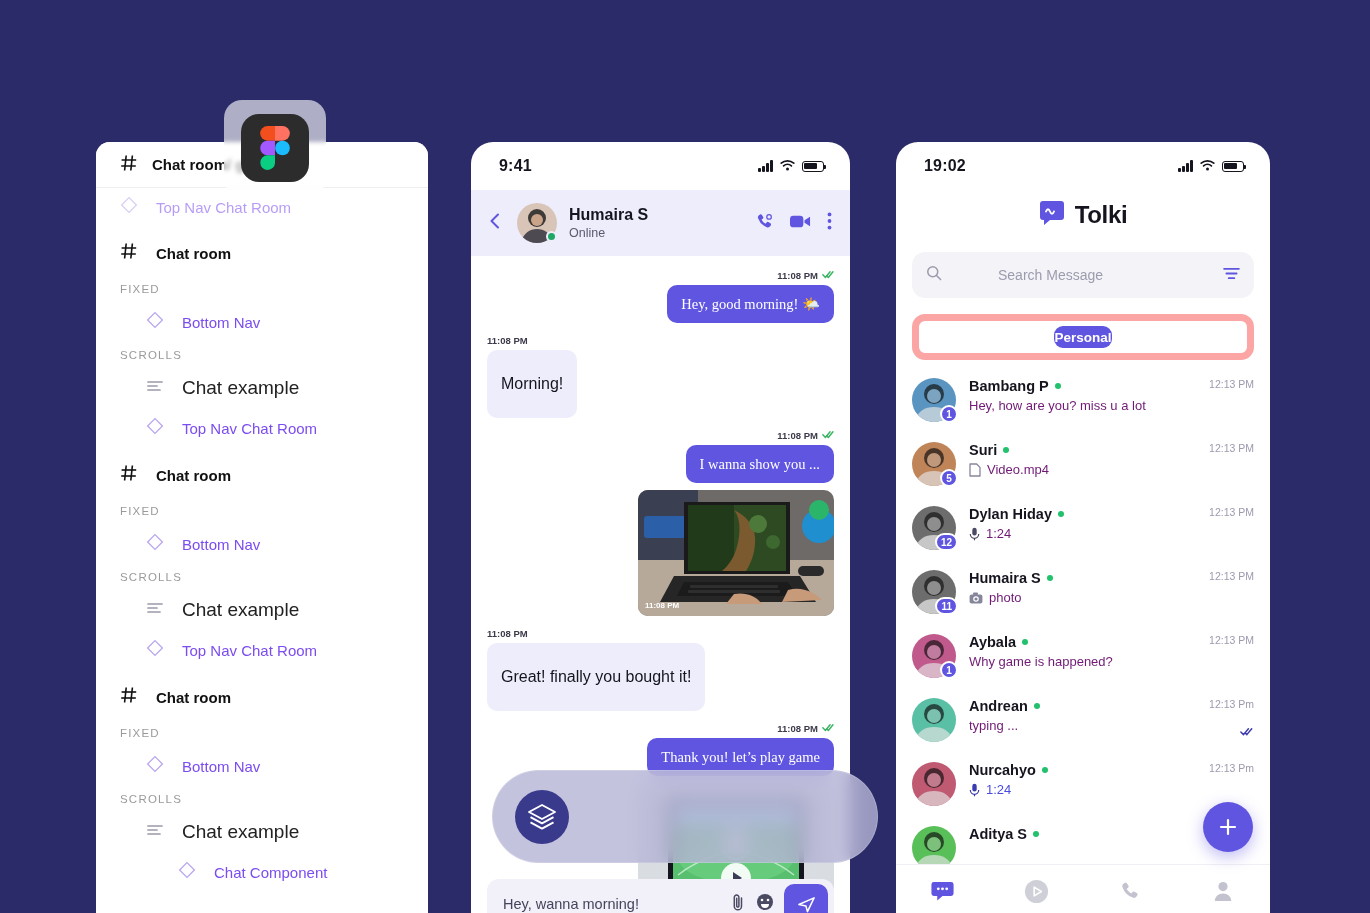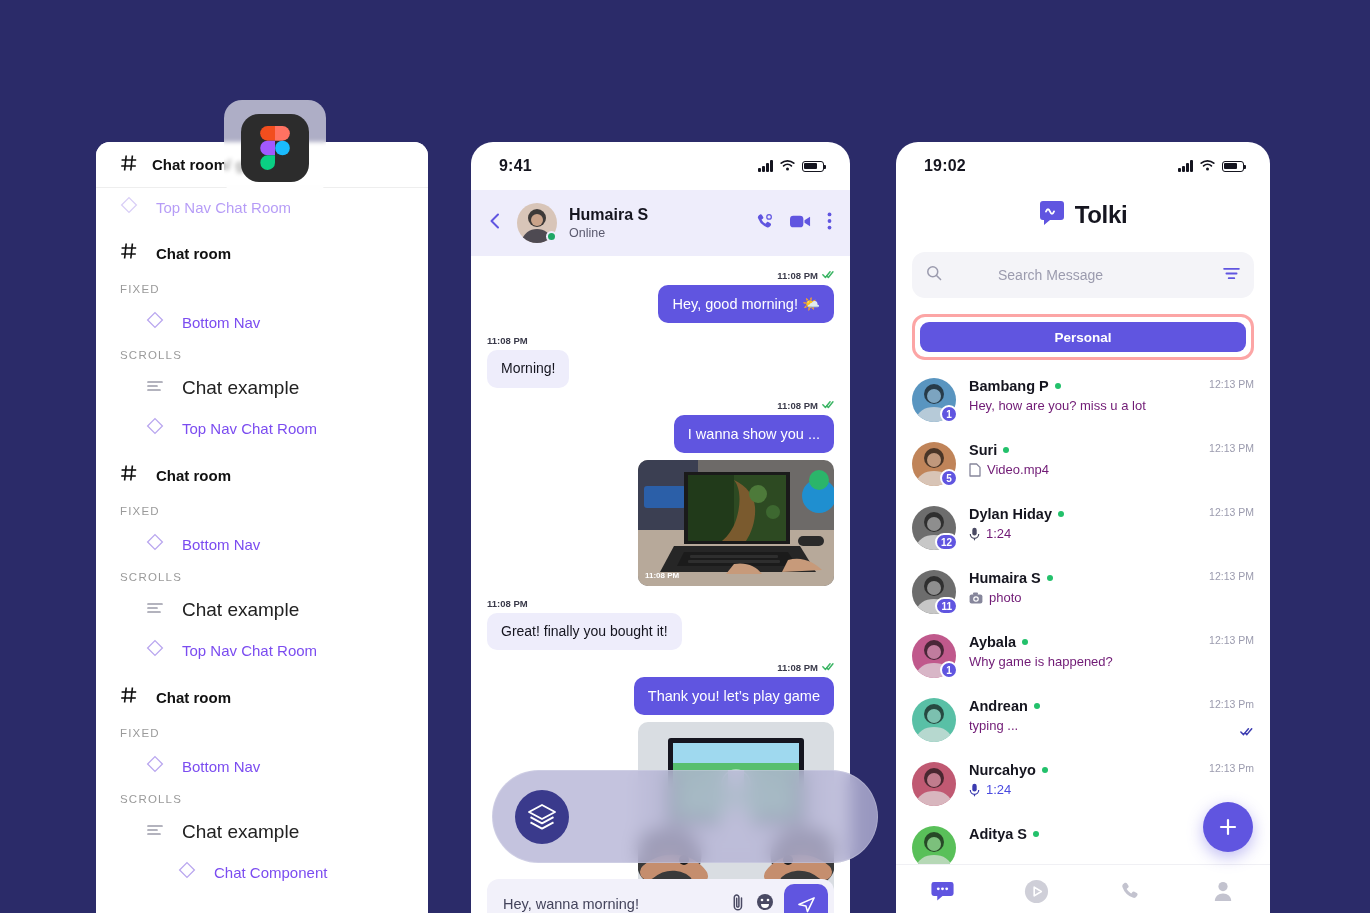--- a/index.html
+++ b/index.html
@@ -109,24 +109,24 @@
   .top-actions { display:flex; align-items:center; gap:16px; }
 
   .msgs { padding: 12px 16px 0 16px; position:relative; }
   .meta-out { font-size:9.5px; color:#3a3a4a; text-align:right; display:flex; align-items:center; justify-content:flex-end; gap:4px; font-weight:bold; }
   .meta-in { font-size:9.5px; color:#3a3a4a; font-weight:bold; }
   .bubble-out {
     margin-left:auto; background:#6055e0; color:#fff; font-size:14.5px;
     padding: 10px 14px; border-radius: 10px; display:inline-block;
     max-width: 240px; line-height:1.25;
   }
-  .row-out { display:flex; justify-content:center; margin-top:4px; }
+  .row-out { display:flex; justify-content:center; margin-top:4px;font-family:Liberation Serif, serif; }
   .bubble-in {
-    background:#eeedfb; color:#15151f; font-size:14px;
-    padding: 10px 14px; border-radius: 10px; display:inline-block;
+    background:#eeedfb; color:#15151f; font-size:16px;
+    padding: 24px 14px; border-radius: 10px; display:inline-block;
     max-width: 250px; line-height:1.25;
   }
   .row-in { display:flex; margin-top:4px; }
   .media {
     margin-top:7px; margin-left:auto; width: 196px; height: 126px;
     border-radius: 10px; overflow:hidden; position:relative;
     display:block;
   }
   .media2 { margin-top:7px; margin-left:auto; width:196px; height:190px; border-radius:10px; overflow:hidden; position:relative; }
   .play-btn {
@@ -166,22 +166,22 @@
   
   .tolki-brand { display:flex; align-items:center; justify-content:center; gap:10px; margin-top: 10px; }
   .tolki-logo { width:26px;height:26px;flex:none; }
   .tolki-name { font-size:24px; font-weight:bold; color:#15151f; letter-spacing:-.3px; }
   .searchbar {
     margin: 22px 16px 0 16px; height:46px; background:#f4f4f8; border-radius:13px;
     display:flex; align-items:center; padding: 0 14px; gap:12px;
   }
   .search-ph { flex:1; font-size:14px; color:#9b9bae;margin-left:44px; }
   .segwrap {
-    margin: 16px 16px 0 16px; height:46px; border:3px solid #fca5a5; border-radius:13px;
-    display:flex; align-items:center; padding:5px;
+    margin: 16px 16px 0 16px; height:46px; border:7px solid #fca5a5; border-radius:13px;
+    display:flex; align-items:center; padding:5px;flex-direction:column;
   }
   .seg { flex:1; height:100%; border-radius:9px; display:flex; align-items:center; justify-content:center;
     font-size:13.5px; color:#8f8fa3; }
   .seg.active { background:#6055e0; color:#fff; font-weight:bold; }
   .clist { margin-top: 8px; }
   .citem { display:flex; align-items:flex-start; padding: 10px 16px; gap:13px; position:relative; }
   .cav-wrap { position:relative; width:44px;height:44px; flex:none; }
   .cav { width:44px;height:44px;border-radius:50%; overflow:hidden; display:block; }
   .cbadge {
     position:absolute; right:-2px; bottom:-1px; min-width:18px;height:18px; padding:0 4px;

